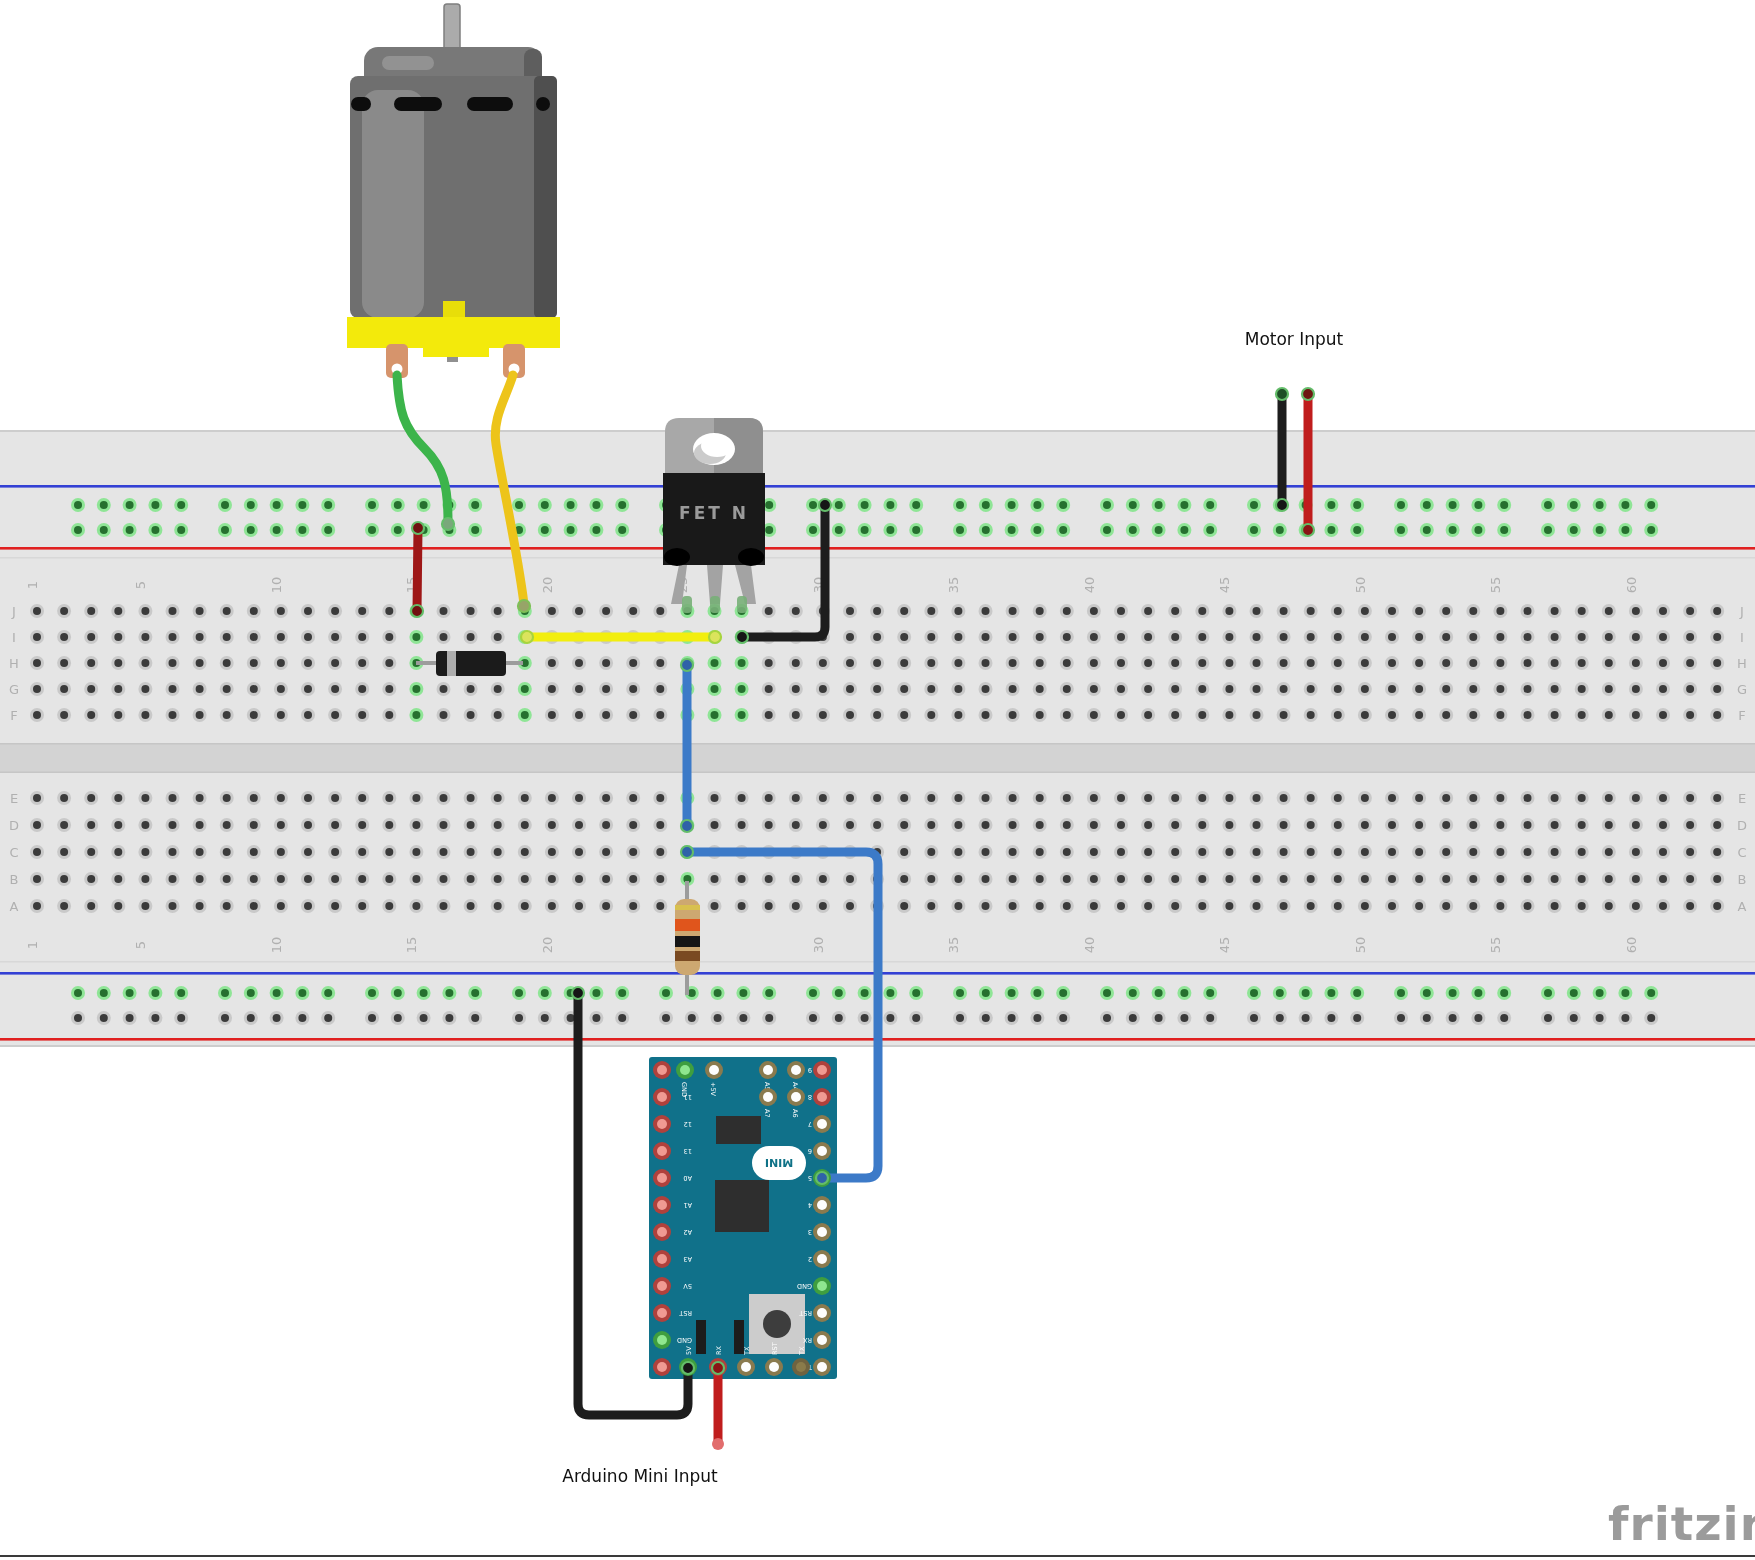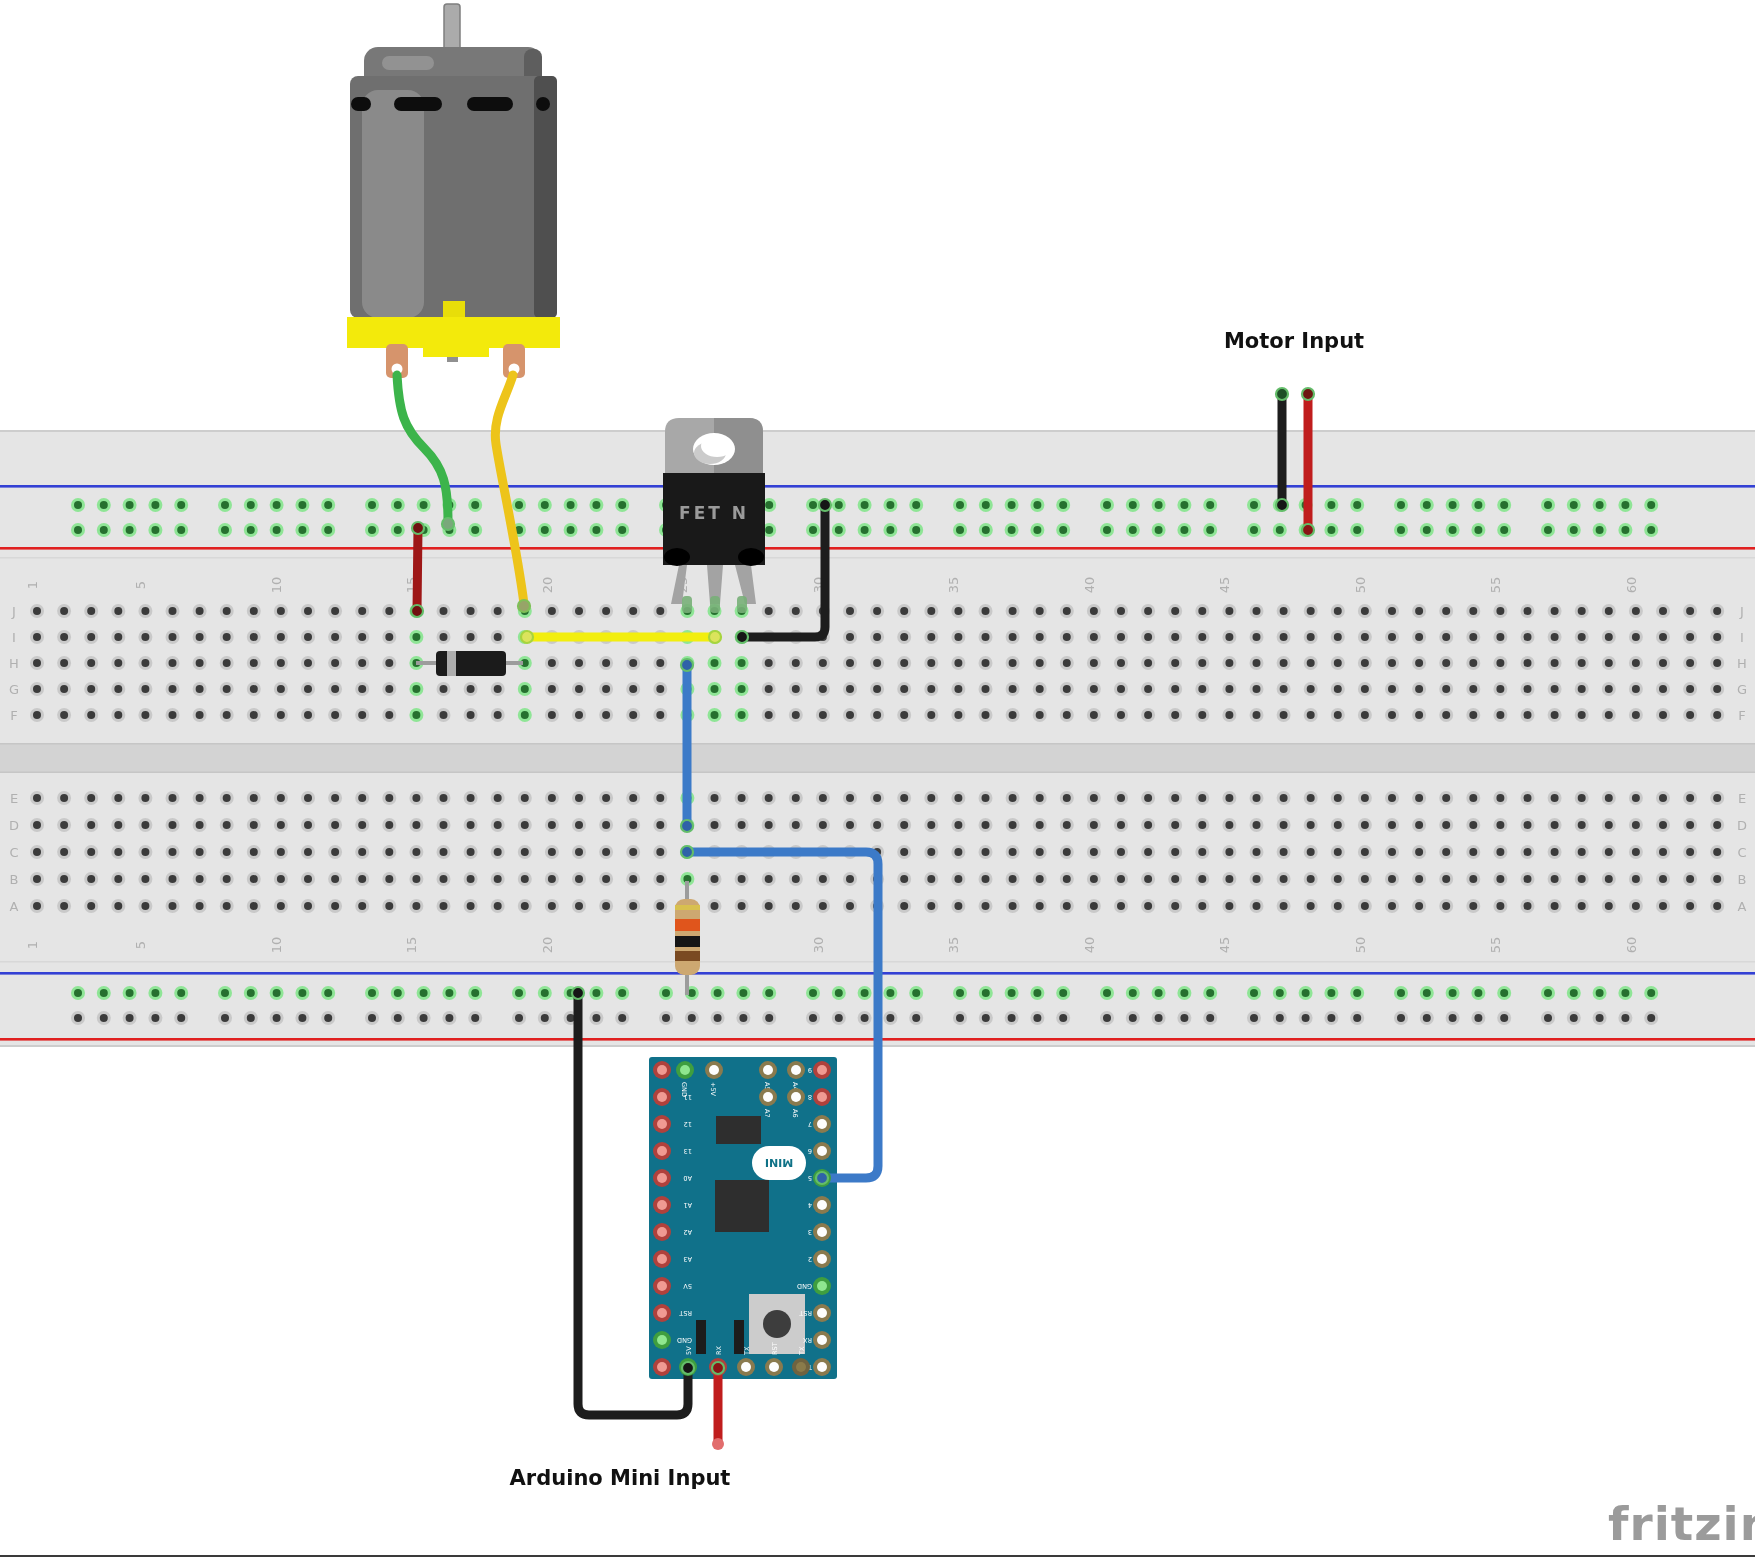--- a/index.html
+++ b/index.html
@@ -1,19 +1,19 @@
 <!DOCTYPE html>
 <html><head>
 <meta charset="utf-8">
 <style>
   html,body{margin:0;padding:0;background:#ffffff;}
   #scene{position:relative;width:1755px;height:1560px;background:#ffffff;overflow:hidden;
          font-family:"DejaVu Sans","Liberation Sans",sans-serif;}
   #scene-svg{position:absolute;left:0;top:0;}
-  .float-label{position:absolute;color:#111;font-size:21px;white-space:nowrap;transform:translateX(-50%);font-weight:bold;}
+  .float-label{position:absolute;color:#111;font-size:17px;white-space:nowrap;transform:translateX(-50%);}
   #watermark{position:absolute;left:1608px;top:1496px;color:#9b9b9b;font-size:47px;font-weight:bold;
              letter-spacing:1px;white-space:nowrap;}
   #bottom-edge{position:absolute;left:0;top:1555px;width:1755px;height:2px;background:#3a3a3a;}
 </style>
 </head>
 <body>
 
 <div id="scene">
 
 <svg id="scene-svg" width="1755" height="1560" viewBox="0 0 1755 1560">
@@ -1987,17 +1987,17 @@
         <circle cx="687" cy="852" r="6" fill="#2f62a8" stroke="#64bd6a" stroke-width="2.2"></circle>
         <circle cx="822" cy="1178" r="6" fill="#2f62a8" stroke="#64bd6a" stroke-width="2.2"></circle>
         <circle cx="578" cy="993" r="6" fill="#161616" stroke="#64bd6a" stroke-width="2.2"></circle>
         <circle cx="688" cy="1368" r="6" fill="#161616" stroke="#64bd6a" stroke-width="2.2"></circle>
         <circle cx="718" cy="1368" r="6" fill="#8a1515" stroke="#64bd6a" stroke-width="2.2"></circle>
         <circle cx="718" cy="1444" r="6" fill="#e26d6d"></circle>
       </g>
 </svg>
 
 <div class="float-label" style="left:1294px; top:329px;">Motor Input</div>
-<div class="float-label" style="left:620px; top:1466px;">Arduino Mini Input</div>
+<div class="float-label" style="left:640px; top:1466px;">Arduino Mini Input</div>
 <div id="watermark">fritzing</div>
 <div id="bottom-edge"></div>
 
 </div>
 
 </body></html>

